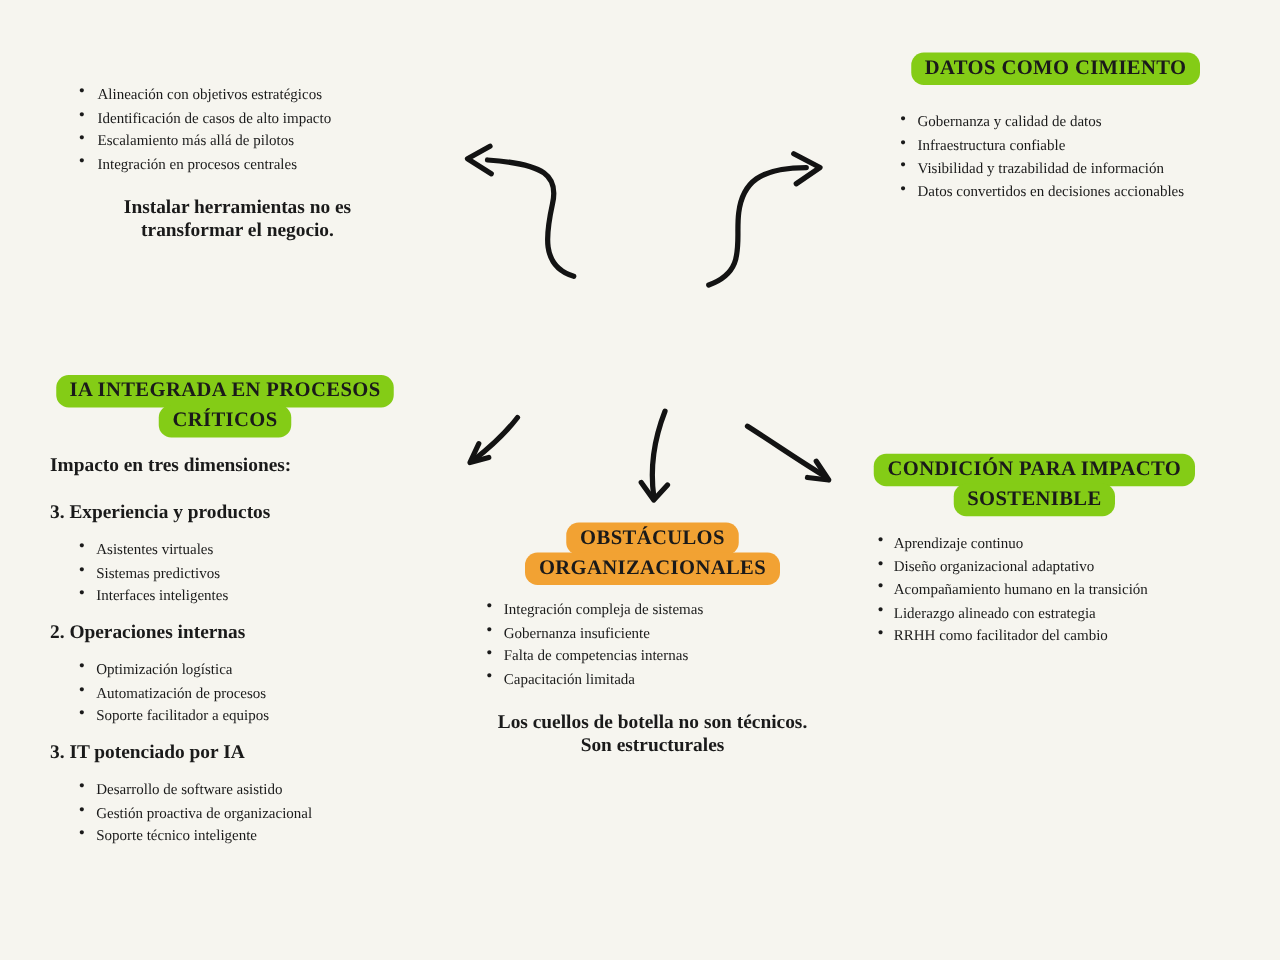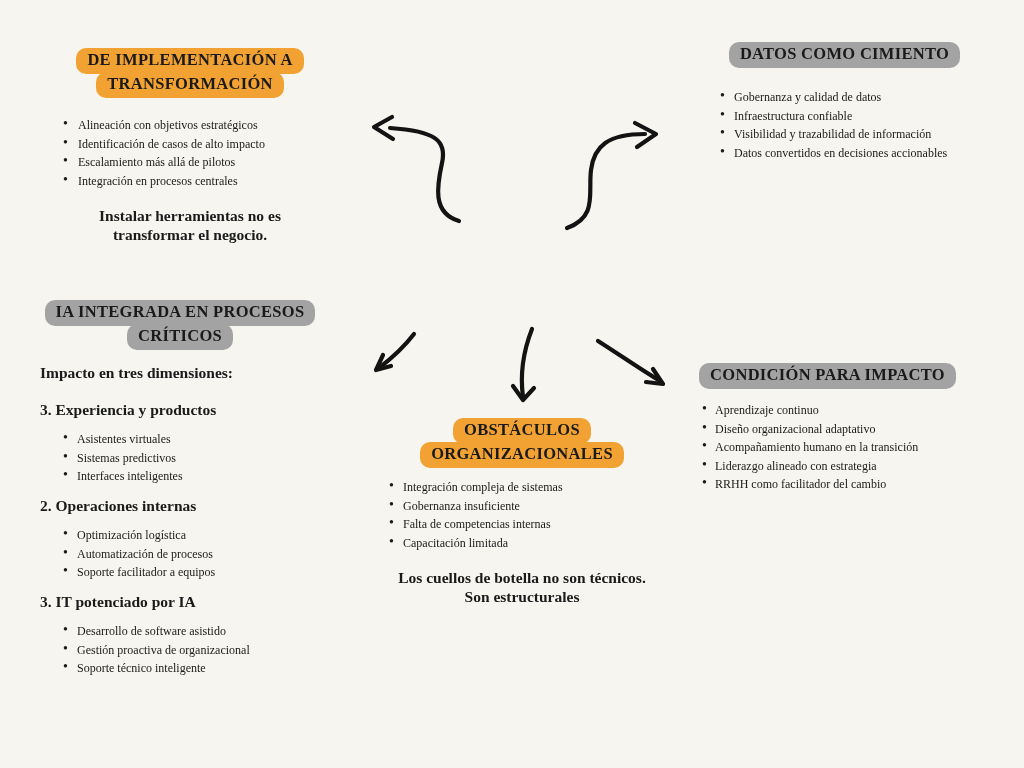--- a/index.html
+++ b/index.html
@@ -25,21 +25,21 @@
     display: inline-block;
     padding: 2px 11px 4px;
     border-radius: 10px;
     font-weight: 700;
     font-size: 16.5px;
     line-height: 20px;
     letter-spacing: 0.3px;
     white-space: nowrap;
   }
   .badge-orange { background: #f2a233; }
-  .badge-crimson { background: #a3a3a3; text-align: right; }
+  .badge-crimson { background: #84cc16; text-align: right; }
 
   
   ul.bullets {
     list-style: none;
     font-size: 12px;
     line-height: 18.5px;
   }
   ul.bullets li { position: relative; }
   ul.bullets li::before {
     content: "\2022";
@@ -129,24 +129,20 @@
     <path d="M 414 334 C 404 347 392 358 379 368"></path>
     <path d="M 391 366 L 376 370 L 383 355"></path>
     <path d="M 532 329 C 523 352 520 375 523 397"></path>
     <path d="M 513 386 L 523 400 L 534 388"></path>
     <path d="M 598 341 C 620 355 640 369 660 381"></path>
     <path d="M 646 382 L 663 384 L 653 369"></path>
   </svg>
 
 
   <div class="section" id="sec-implementacion">
-    <div class="badge-wrap">
-      <div class="badge-row"><span class="badge-line badge-orange">DE IMPLEMENTACIÓN A</span></div>
-      <div class="badge-row"><span class="badge-line badge-orange">TRANSFORMACIÓN</span></div>
-    </div>
     <ul class="bullets">
       <li>Alineación con objetivos estratégicos</li>
       <li>Identificación de casos de alto impacto</li>
       <li>Escalamiento más allá de pilotos</li>
       <li>Integración en procesos centrales</li>
     </ul>
     <div class="note">
       <div>Instalar herramientas no es</div>
       <div>transformar el negocio.</div>
     </div>
@@ -205,20 +201,21 @@
     </ul>
     <div class="note">
       <div>Los cuellos de botella no son técnicos.</div>
       <div>Son estructurales</div>
     </div>
   </div>
 
   <div class="section" id="sec-condicion">
     <div class="badge-wrap">
       <div class="badge-row"><span class="badge-line badge-crimson">CONDICIÓN PARA IMPACTO</span></div>
+      <div class="badge-row"><span class="badge-line badge-crimson">SOSTENIBLE</span></div>
     </div>
     <ul class="bullets">
       <li>Aprendizaje continuo</li>
       <li>Diseño organizacional adaptativo</li>
       <li>Acompañamiento humano en la transición</li>
       <li>Liderazgo alineado con estrategia</li>
       <li>RRHH como facilitador del cambio</li>
     </ul>
   </div>
 

